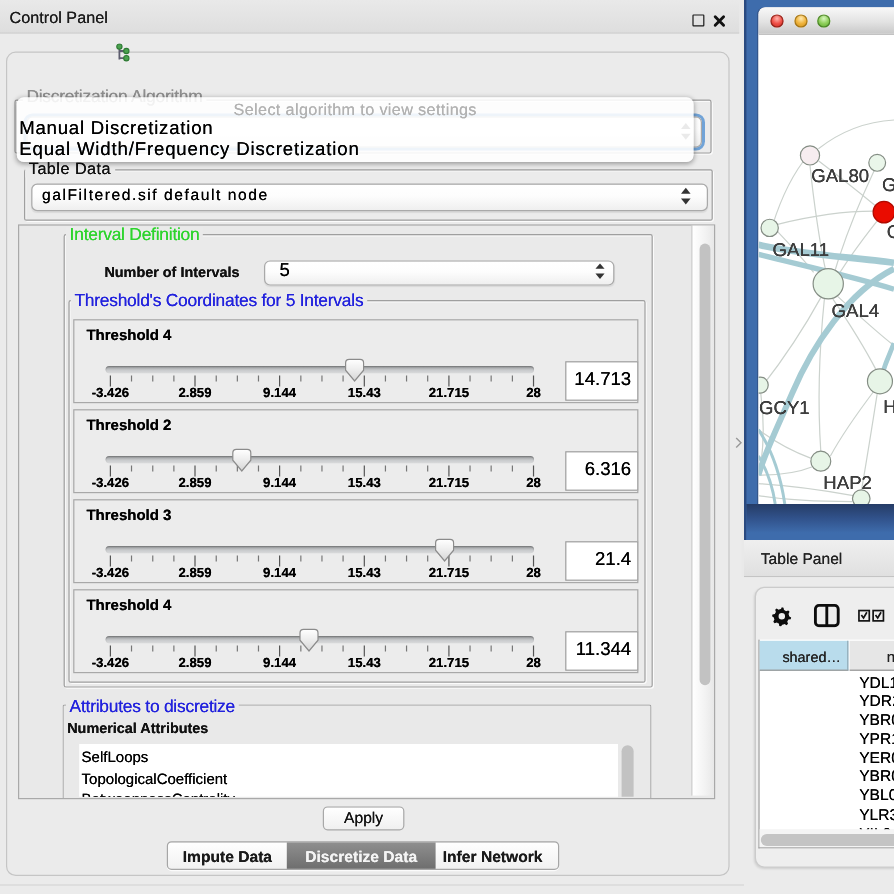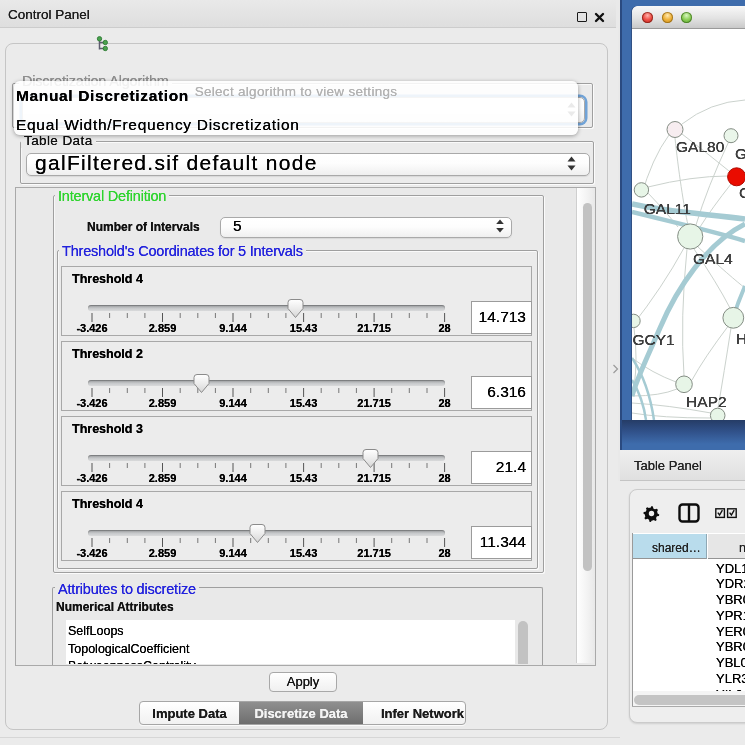--- a/index.html
+++ b/index.html
@@ -24,21 +24,21 @@
   
   .seg{background:linear-gradient(#ffffff,#f1f1f1);border:1px solid #a6a6a6;border-radius:4px;box-shadow:0 1px 0 rgba(255,255,255,.8);}
   .seg .sep{position:absolute;top:0;width:1px;height:100%;background:#b9b9b9;}
   .seg .lab{position:absolute;top:0;height:100%;display:flex;align-items:center;justify-content:center;font-size:14px;color:#1a1a1a;}
   .seg .active{background:linear-gradient(#8f8f8f,#6e6e6e);color:#f4f4f4;}
   
   .grp{border:1px solid #9f9f9f;border-radius:2px;box-shadow:inset 0 1px 0 rgba(255,255,255,.75),inset 1px 0 0 rgba(255,255,255,.6),1px 1px 0 rgba(255,255,255,.8);}
   .gtitle{position:absolute;padding:0 3px;background:#ebebeb;font-size:14.5px;line-height:1;white-space:nowrap;letter-spacing:-0.2px;}
   
   .combo{background:linear-gradient(#ffffff 0%,#fdfdfd 45%,#efefef 100%);border:1px solid #a9a9a9;border-radius:5px;box-shadow:0 1px 1px rgba(0,0,0,.08);}
-  .combo .txt{position:absolute;top:-2px;height:100%;display:flex;align-items:center;font-size:21px;letter-spacing:1.3px;color:#000;}
+  .combo .txt{position:absolute;top:-2px;height:100%;display:flex;align-items:center;font-size:13px;letter-spacing:1.3px;color:#000;}
   
   .trow{background:#ececec;border:1px solid #a8a8a8;}
   .trow .tl2{position:absolute;left:10px;top:5px;font-size:12.5px;font-weight:bold;color:#000;}
   .track{position:absolute;left:26px;top:38px;width:357px;height:6px;border-radius:3px;background:linear-gradient(#9c9ea0,#c9cbcd 60%,#d9dadb);box-shadow:inset 0 1px 1px rgba(0,0,0,.25);}
   .vbox{position:absolute;left:409px;top:34px;width:54px;height:31px;background:#fff;border:1px solid #9b9b9b;font-size:15.5px;color:#000;text-align:right;line-height:30px;padding-right:5px;}
   .tlab{position:absolute;top:55px;font-size:11px;font-weight:bold;color:#000;transform:translateX(-50%);}
 </style>
 </head>
 <body>
 <div id="app">
@@ -166,21 +166,21 @@
   <div class="abs combo" style="left:26px;top:153px;width:562px;height:21px;">
     <span class="txt" style="left:8px;">galFiltered.sif default node</span>
   </div>
   <svg class="abs" style="left:566px;top:156px;" width="11" height="15" viewBox="0 0 11 15">
       <path d="M5.5 0.5 L9.5 5.5 H1.5 Z" fill="#333"></path>
       <path d="M5.5 14.5 L9.5 9.5 H1.5 Z" fill="#333"></path>
     </svg>
 
   <div class="abs" id="popup" style="left:14px;top:81px;width:564px;height:54px;background:rgba(255,255,255,.88);border-radius:6px;box-shadow:0 1px 4px rgba(0,0,0,.35);">
     <div class="abs" style="left:0;top:3px;width:564px;text-align:center;font-size:13.5px;letter-spacing:0.3px;color:#b2b2b2;">Select algorithm to view settings</div>
-    <div class="abs" style="left:2px;top:6px;font-size:15.5px;letter-spacing:0.65px;font-weight:bold;color:#000;">Manual Discretization</div>
+    <div class="abs" style="left:2px;top:18px;font-size:15.5px;letter-spacing:0.65px;font-weight:normal;color:#000;">Manual Discretization</div>
     <div class="abs" style="left:2px;top:34.5px;font-size:15.5px;letter-spacing:0.7px;color:#000;">Equal Width/Frequency Discretization</div>
   </div>
 
   <div class="abs" id="viewport" style="left:15px;top:187px;width:579px;height:477px;background:#e9e9e9;border:1px solid #a9a9a9;"></div>
   <div class="abs" style="left:576px;top:188px;width:18px;height:475px;background:linear-gradient(to right,#ffffff,#f2f2f2 60%,#e8e8e8);border-left:1px solid #cfcfcf;"></div>
   <div class="abs" style="left:583px;top:203px;width:9px;height:368px;background:#c2c2c2;border-radius:4.5px;"></div>
 
   <div class="abs grp" style="left:53px;top:195px;width:489px;height:376px;background:#eaeaea;"></div>
   <div class="abs gtitle" style="left:55px;top:189px;color:#2dd42d;background:#eaeaea;">Interval Definition</div>
 
@@ -385,15 +385,15 @@
 
   <svg class="abs" style="left:612px;top:364px;" width="7" height="10" viewBox="0 0 7 10">
       <path d="M1.5 1 L5.5 5 L1.5 9" fill="none" stroke="#9a9a9a" stroke-width="1.2"></path>
     </svg>
 
   <div class="abs" style="left:0;top:737px;width:620px;height:1px;background:#d6d6d6;"></div>
 
   <div class="abs seg" id="bottabs" style="left:139px;top:701px;width:325px;height:22px;">
     <div class="lab" style="left:0;width:99px;font-size:13px;font-weight:bold;">Impute Data</div>
     <div class="lab active" style="left:99px;width:124px;font-size:13px;font-weight:bold;">Discretize Data</div>
-    <div class="lab" style="left:228px;width:109px;font-size:13px;font-weight:bold;">Infer Network</div>
+    <div class="lab" style="left:216px;width:109px;font-size:13px;font-weight:bold;">Infer Network</div>
   </div>
 </div>
 
 </body></html>

